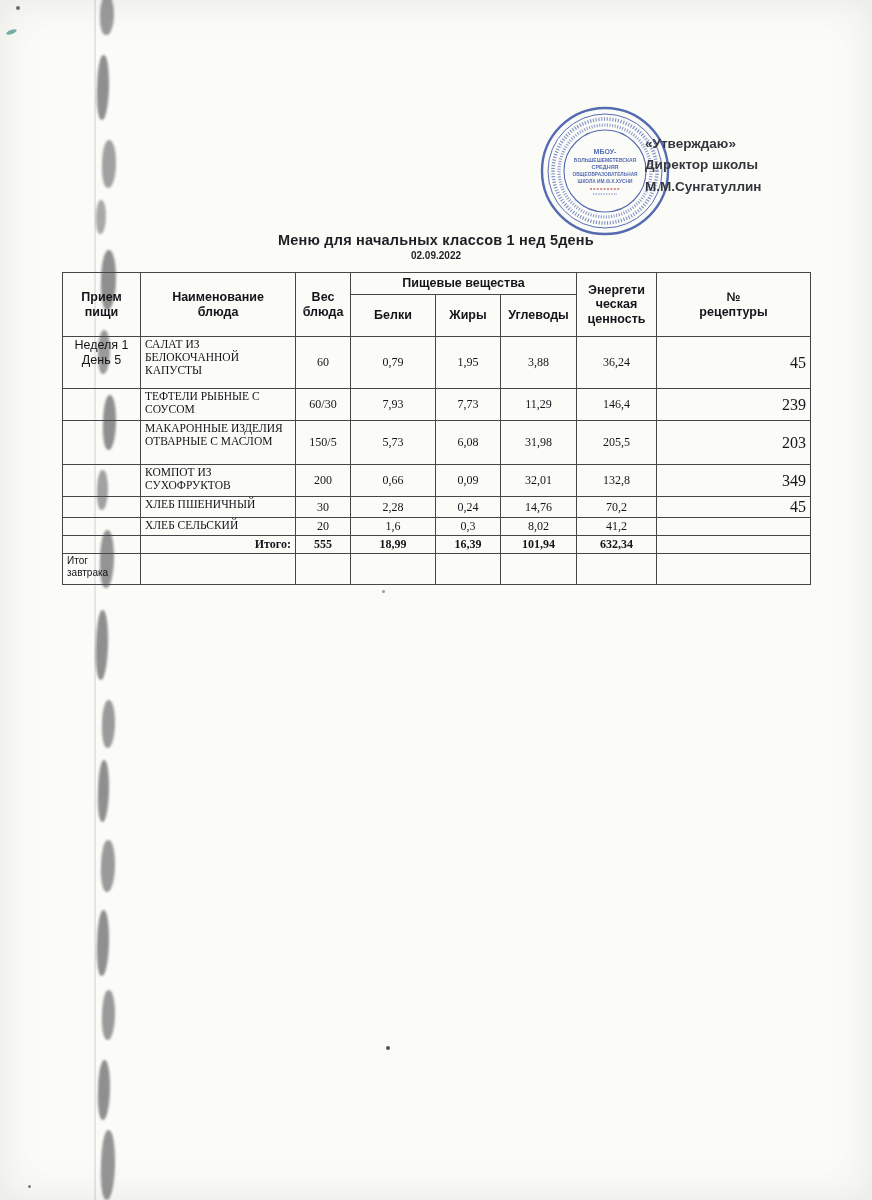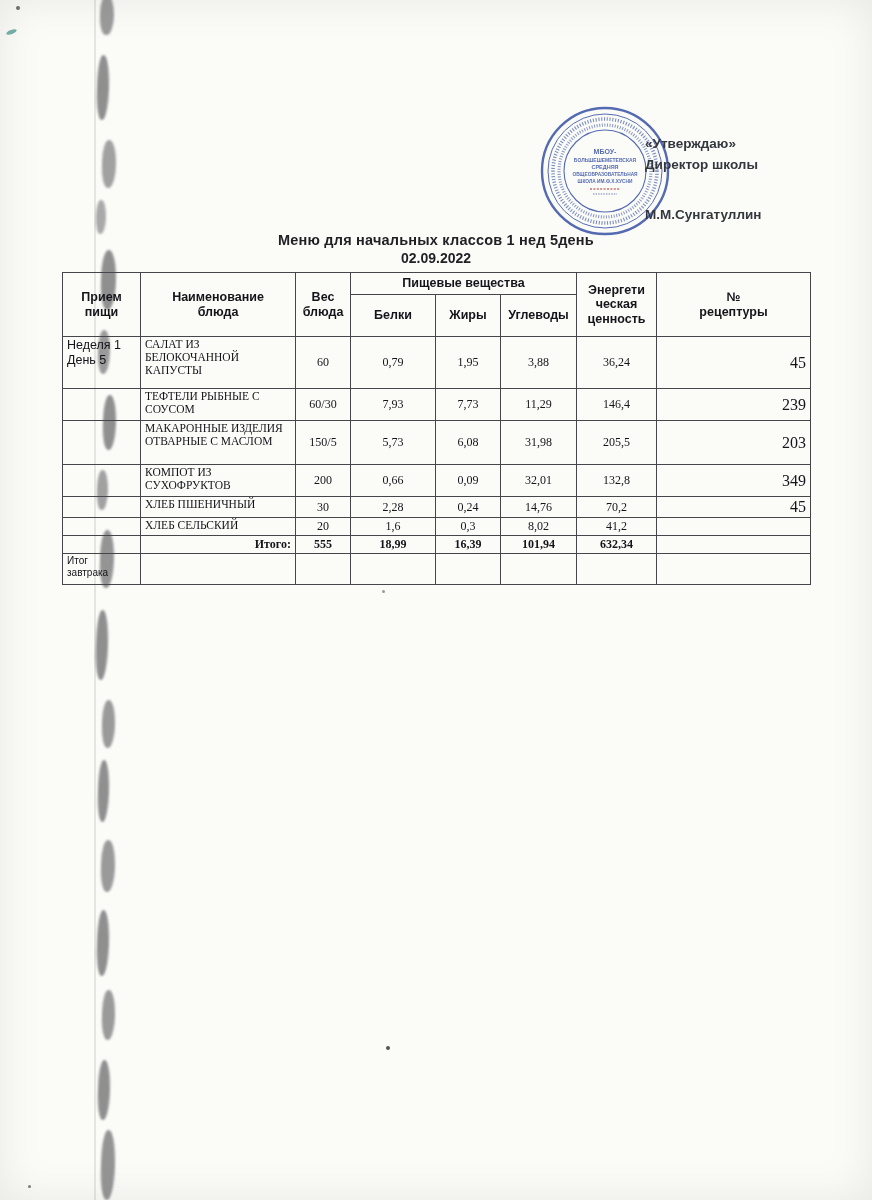--- a/index.html
+++ b/index.html
@@ -27,54 +27,54 @@
   .speck{
     position:absolute;border-radius:50%;
   }
   
   .approval{
     position:absolute;left:645px;top:136px;width:220px;
     font-size:13.5px;font-weight:600;color:#34373d;
     line-height:1.2;
   }
   .approval .line1{margin-bottom:5px;}
-  .approval .line2{margin-bottom:34px;}
+  .approval .line2{margin-bottom:6px;}
   
   .stamp{
     position:absolute;left:538px;top:104px;width:134px;height:134px;
     opacity:0.88;
   }
   
   .title-block{
     position:absolute;left:0;top:232px;width:872px;
     text-align:center;color:#1f1f24;
   }
   .title-line1{font-size:14.5px;font-weight:bold;letter-spacing:0.2px;}
-  .title-line2{font-size:14px;font-weight:bold;margin-top:2px;}
+  .title-line2{font-size:10px;font-weight:bold;margin-top:2px;}
   
   table.menu{
     position:absolute;left:62px;top:272px;width:748px;
     border-collapse:collapse;table-layout:fixed;
     color:#14141a;
   }
   table.menu th, table.menu td{
     border:1px solid #45454a;
     padding:1px 4px;
     overflow:hidden;
   }
   table.menu th{
     font-family:"Liberation Sans", sans-serif;
     font-weight:bold;font-size:12.5px;line-height:1.15;
     vertical-align:middle;text-align:center;
   }
   th.left{text-align:left;}
   .prewrap{white-space:pre-line;}
   td.meal{
     font-family:"Liberation Sans", sans-serif;
-    font-size:12.5px;text-align:left;vertical-align:top;line-height:1.2;
+    font-size:12.5px;text-align:center;vertical-align:top;line-height:1.2;
   }
   td.dish{
     font-family:"Liberation Serif","DejaVu Serif", serif;
     font-size:11.5px;line-height:1.15;text-align:left;vertical-align:top;
     text-transform:none;
   }
   td.num{
     font-family:"Liberation Serif","DejaVu Serif", serif;
     font-size:12px;text-align:center;vertical-align:middle;
   }

